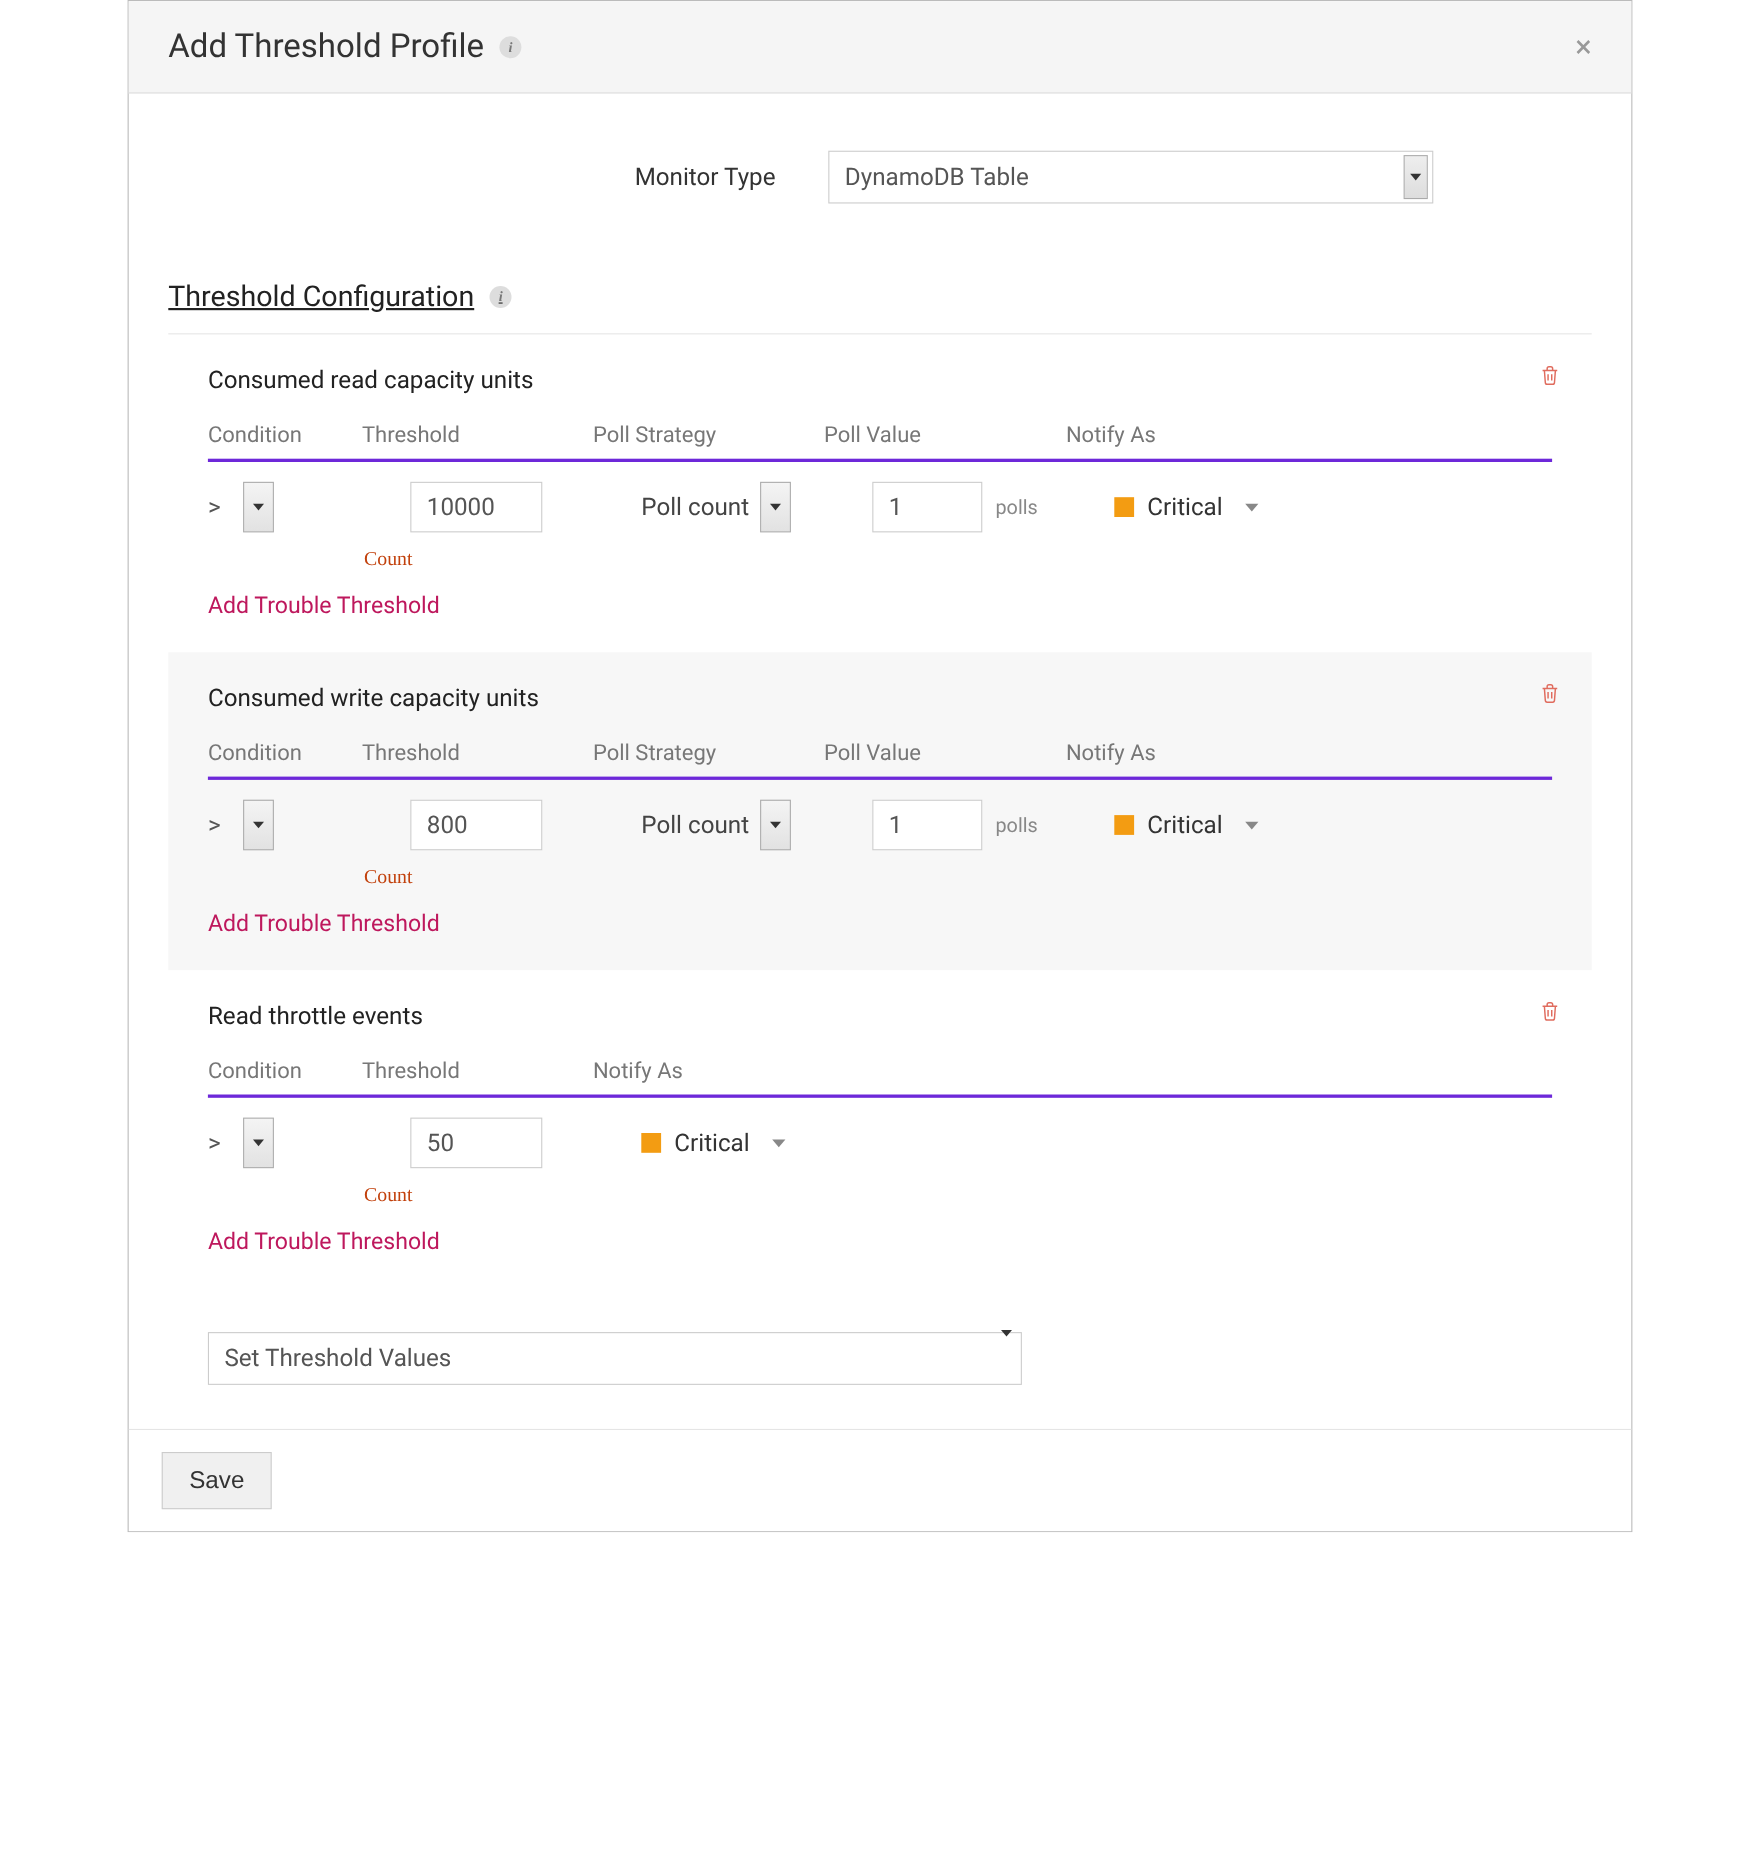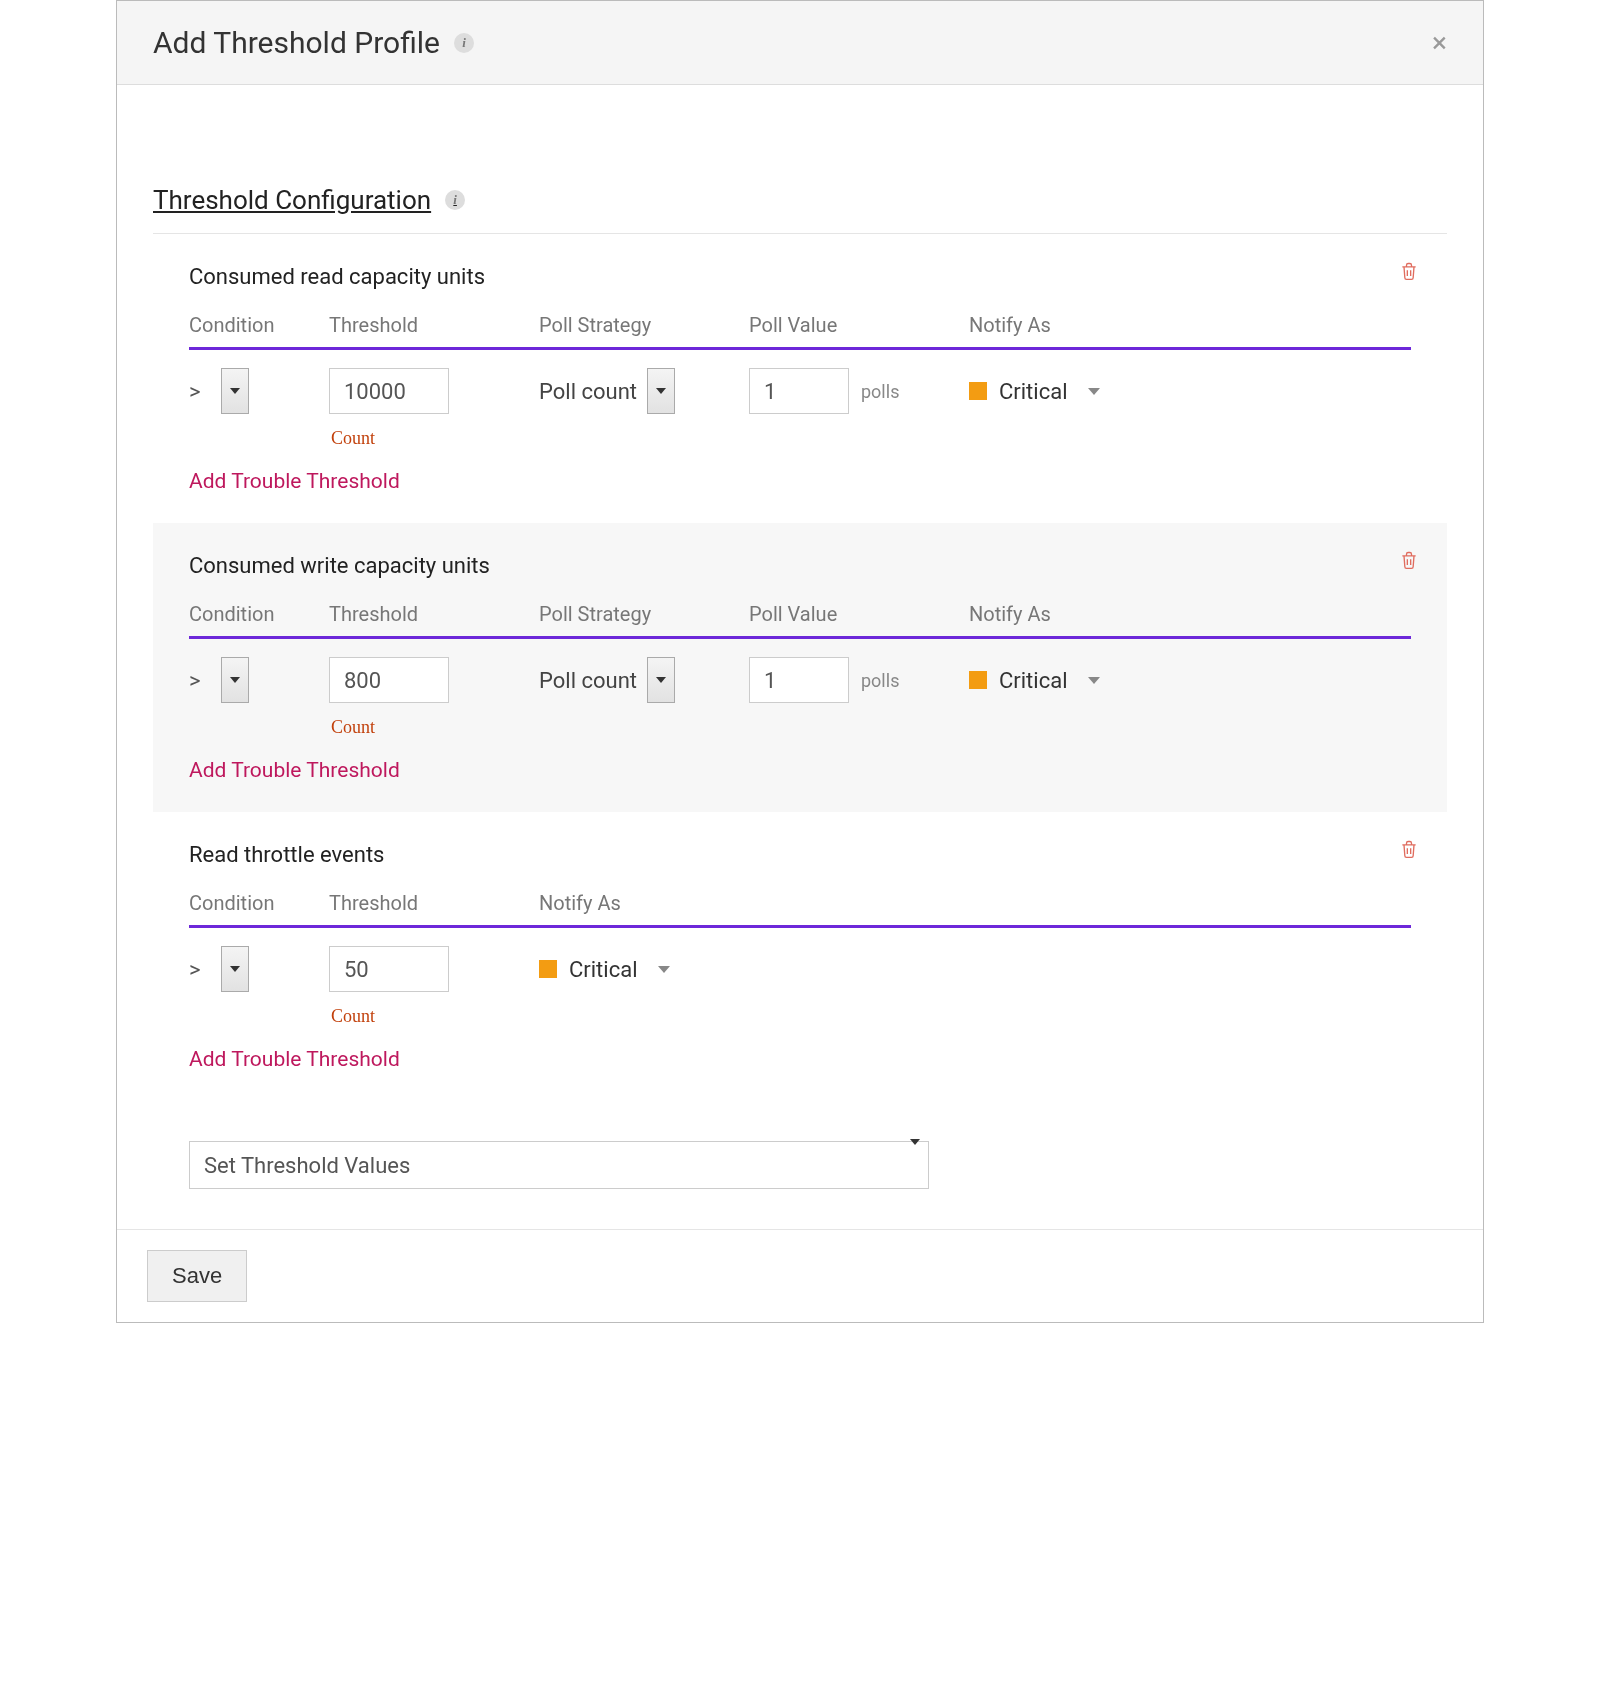--- a/index.html
+++ b/index.html
@@ -98,21 +98,21 @@
     display: flex; align-items: center; padding: 18px 0 6px 0;
   }
   .cond-cell { width: 140px; display: flex; align-items: center; gap: 20px; font-size: 22px; color:#555;}
   .mini-select {
     width: 28px; height: 46px;
     background: linear-gradient(#f4f4f4,#e2e2e2);
     border: 1px solid #aaa;
     display: flex; align-items: center; justify-content: center;
     cursor: pointer;
   }
-  .thresh-cell { width: 210px; }
+  .thresh-cell { width: 210px; margin-left: 44px; }
   .num-input {
     width: 120px; height: 46px; border: 1px solid #ccc; background:#fff;
     display: flex; align-items: center; padding: 0 12px;
   }
   .num-input input { border:none; outline:none; width:100%; font-size:22px; color:#555; font-family:inherit; background:transparent;}
   .sub-label { font-size: 18px; color: #c2410c; margin-top: 8px; width:210px; padding-left:2px;font-family:Liberation Serif, serif;}
   .strat-cell { width: 210px; display:flex; align-items:center; gap:10px; font-size:22px; color:#444;}
   .pval-cell { width: 220px; display:flex; align-items:center; gap:12px;}
   .polls-label { font-size: 18px; color:#888; }
   .notify-cell { width: 220px; display:flex; align-items:center; gap:12px; font-size:22px; color:#333;}
@@ -149,20 +149,31 @@
   <div class="dialog-header">
     <div class="dialog-title-wrap">
       <span class="dialog-title">Add Threshold Profile</span>
       <span class="info-icon">i</span>
     </div>
     <span class="close-x">×</span>
   </div>
 
   <div class="dialog-body">
 
+    <div class="form-row">
+      <div class="form-label">Monitor Type</div>
+      <div class="form-control-cell">
+        <div class="select-wrap">
+          <span>DynamoDB Table</span>
+          <span class="caret-box">
+              <span class="caret-down"></span>
+            </span>
+        </div>
+      </div>
+    </div>
 
 
     <div class="section-header">
       <span>Threshold Configuration</span>
       <span class="info-icon">i</span>
     </div>
 
     <div class="config-block">
       <div class="trash-icon">
         <svg viewBox="0 0 24 24" fill="none" stroke="#e06c5e" stroke-width="1.6">

